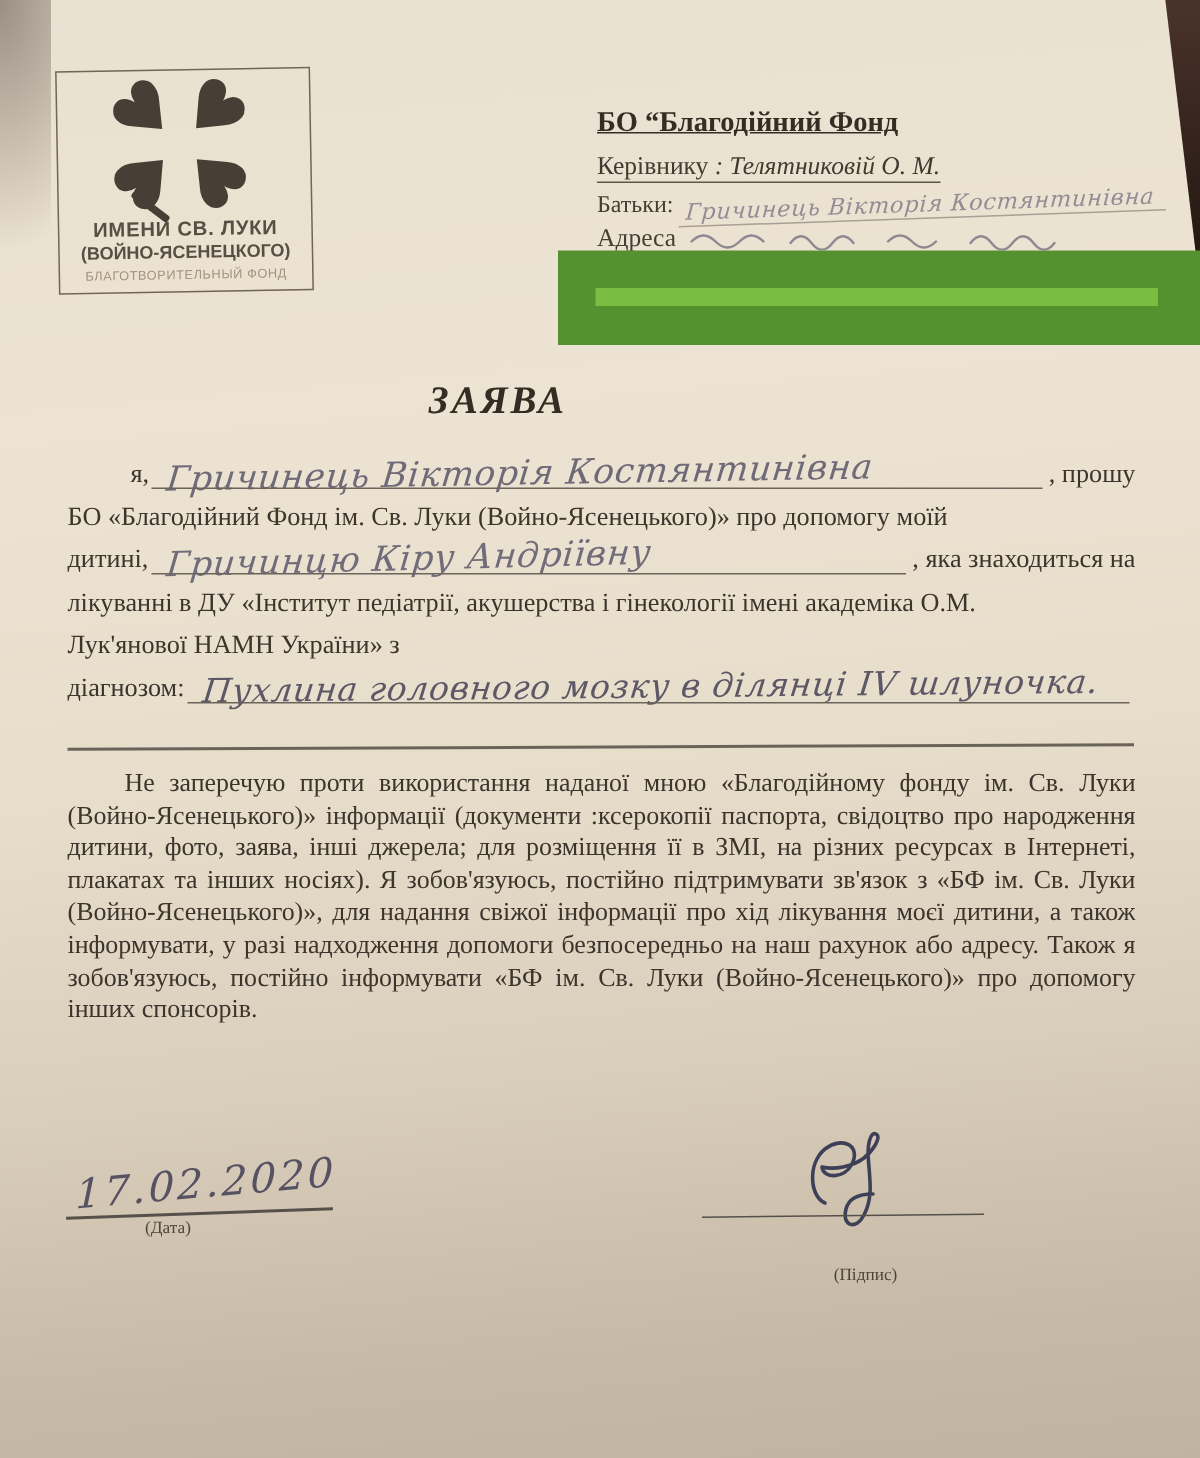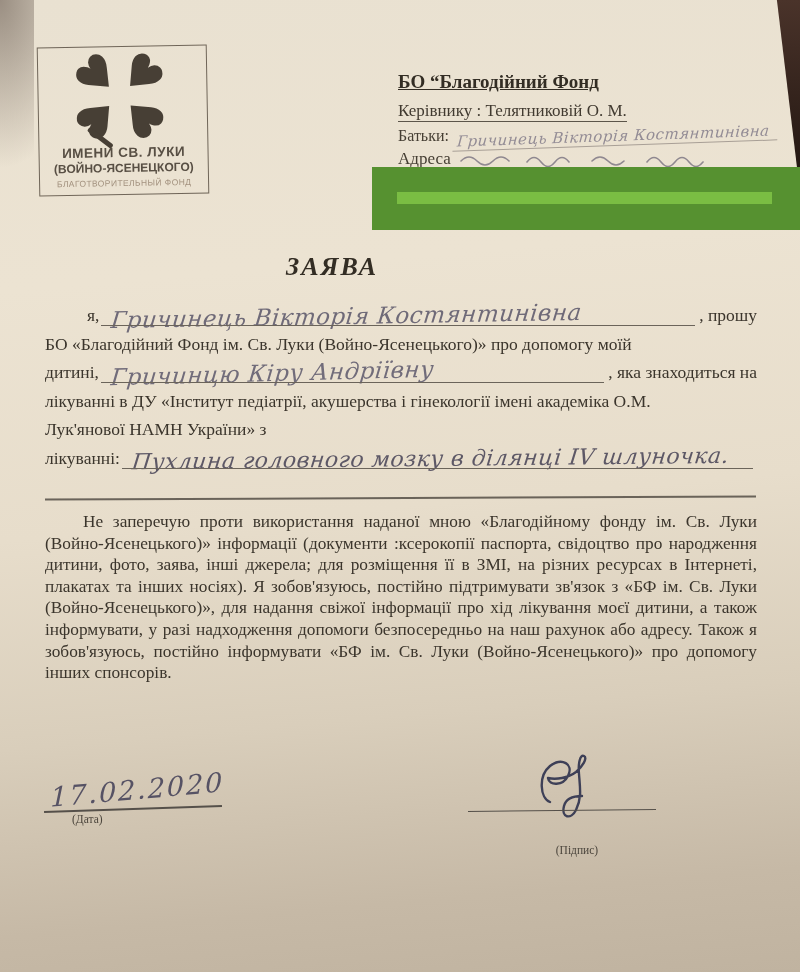--- a/index.html
+++ b/index.html
@@ -27,21 +27,21 @@
   .stem{position:absolute;left:12px;top:82px;width:30px;height:5px;background:#473f35;border-radius:2px;transform:rotate(38deg);}
   .logo-t{position:absolute;left:0;width:100%;text-align:center;font-family:"Liberation Sans",sans-serif;color:#584f44;}
   .logo-t1{top:98px;font-size:13.5px;font-weight:bold;letter-spacing:.5px;}
   .logo-t2{top:114px;font-size:12px;font-weight:bold;}
   .logo-t3{top:131px;font-size:8.5px;color:#a3927f;letter-spacing:.4px;}
   
   .hdr{position:absolute;left:398px;top:68px;width:380px;}
   .hdr .org{font-size:19px;font-weight:bold;color:#332d24;line-height:28px;text-decoration:underline;}
   .to-line{margin-top:5px;font-size:17px;color:#413a30;border-bottom:0;}
   .to-inner{border-bottom:1.2px solid #5c554a;padding-bottom:1px;}
-  .to-name{}
+  .to-name{font-style:italic;}
   .parents-line{margin-top:6px;font-size:16px;color:#453e33;white-space:nowrap;}
   .hw{font-family:"DejaVu Serif",serif;font-style:italic;letter-spacing:.5px;}
   .parents-hw{display:inline-block;font-size:15px;color:#938c95;transform:rotate(-2deg) skewX(-6deg);border-bottom:1px solid #a89f96;padding:0 8px 0 4px;}
   .addr-line{margin-top:3px;font-size:17px;color:#453e33;display:flex;align-items:center;}
   
   .redact{position:absolute;left:372px;top:167px;width:428px;height:63px;z-index:5;}
   .redact-stripe{position:absolute;left:25px;top:25px;width:375px;height:12px;}
   
   .title{position:absolute;left:0;top:252px;width:664px;text-align:center;
     font-size:26px;font-weight:bold;letter-spacing:2px;color:#332d24;font-style:italic;}
@@ -57,21 +57,21 @@
   .indent1{padding-left:42px;}
   
   .sep{position:absolute;left:45px;top:497px;width:711px;height:2px;background:#544e45;transform:rotate(-.25deg);opacity:.85;}
   
   .consent{position:absolute;left:45px;top:511px;width:712px;
     font-size:17.3px;line-height:21.6px;text-align:justify;text-indent:38px;color:#3b352c;}
   
   .date-hw{position:absolute;left:50px;top:774px;font-size:27px;color:#565264;
     font-family:"DejaVu Serif",serif;font-style:italic;letter-spacing:2px;transform:rotate(-5deg) skewX(-6deg);}
   .date-line{position:absolute;left:44px;top:808px;width:178px;height:1.5px;background:#55504a;transform:rotate(-2deg);}
-  .date-label{position:absolute;left:72px;top:813px;width:80px;font-size:11.5px;color:#4b453c;}
+  .date-label{position:absolute;left:72px;top:813px;width:80px;text-align:center;font-size:11.5px;color:#4b453c;}
   .sig-svg{position:absolute;left:532px;top:750px;}
   .sig-line{position:absolute;left:468px;top:810px;width:188px;height:1.3px;background:#55504a;transform:rotate(-.6deg);}
   .sig-label{position:absolute;left:532px;top:815px;width:90px;text-align:center;font-size:11.5px;color:#4b453c;margin-top:29px;}
   .squiggle{display:inline-block;margin-left:6px;}
 </style>
 </head>
 <body>
 
 <div class="page">
 
@@ -130,21 +130,21 @@
         </span>
       <span>, яка знаходиться на</span>
     </div>
     <div class="bline">
         <span>лікуванні в ДУ «Інститут педіатрії, акушерства і гінекології імені академіка О.М.</span>
       </div>
     <div class="bline">
         <span>Лук'янової  НАМН України» з</span>
       </div>
     <div class="bline">
-      <span>лікуванні:</span>
+      <span>діагнозом:</span>
       <span class="slot">
           <span class="hw hw-diag">Пухлина головного мозку в ділянці IV шлуночка.</span>
         </span>
     </div>
   </div>
 
   <div class="sep"></div>
 
   <div class="consent">Не заперечую проти використання наданої мною «Благодійному фонду ім. Св. Луки (Войно-Ясенецького)» інформації (документи :ксерокопії паспорта, свідоцтво про народження дитини, фото, заява, інші джерела; для розміщення її в ЗМІ, на різних ресурсах в Інтернеті, плакатах та інших носіях). Я зобов'язуюсь, постійно підтримувати зв'язок з «БФ ім. Св. Луки (Войно-Ясенецького)», для надання свіжої інформації про хід лікування моєї дитини, а також інформувати, у разі надходження допомоги безпосередньо на наш рахунок або адресу. Також я зобов'язуюсь, постійно інформувати «БФ ім. Св. Луки (Войно-Ясенецького)» про допомогу інших спонсорів.</div>
 

